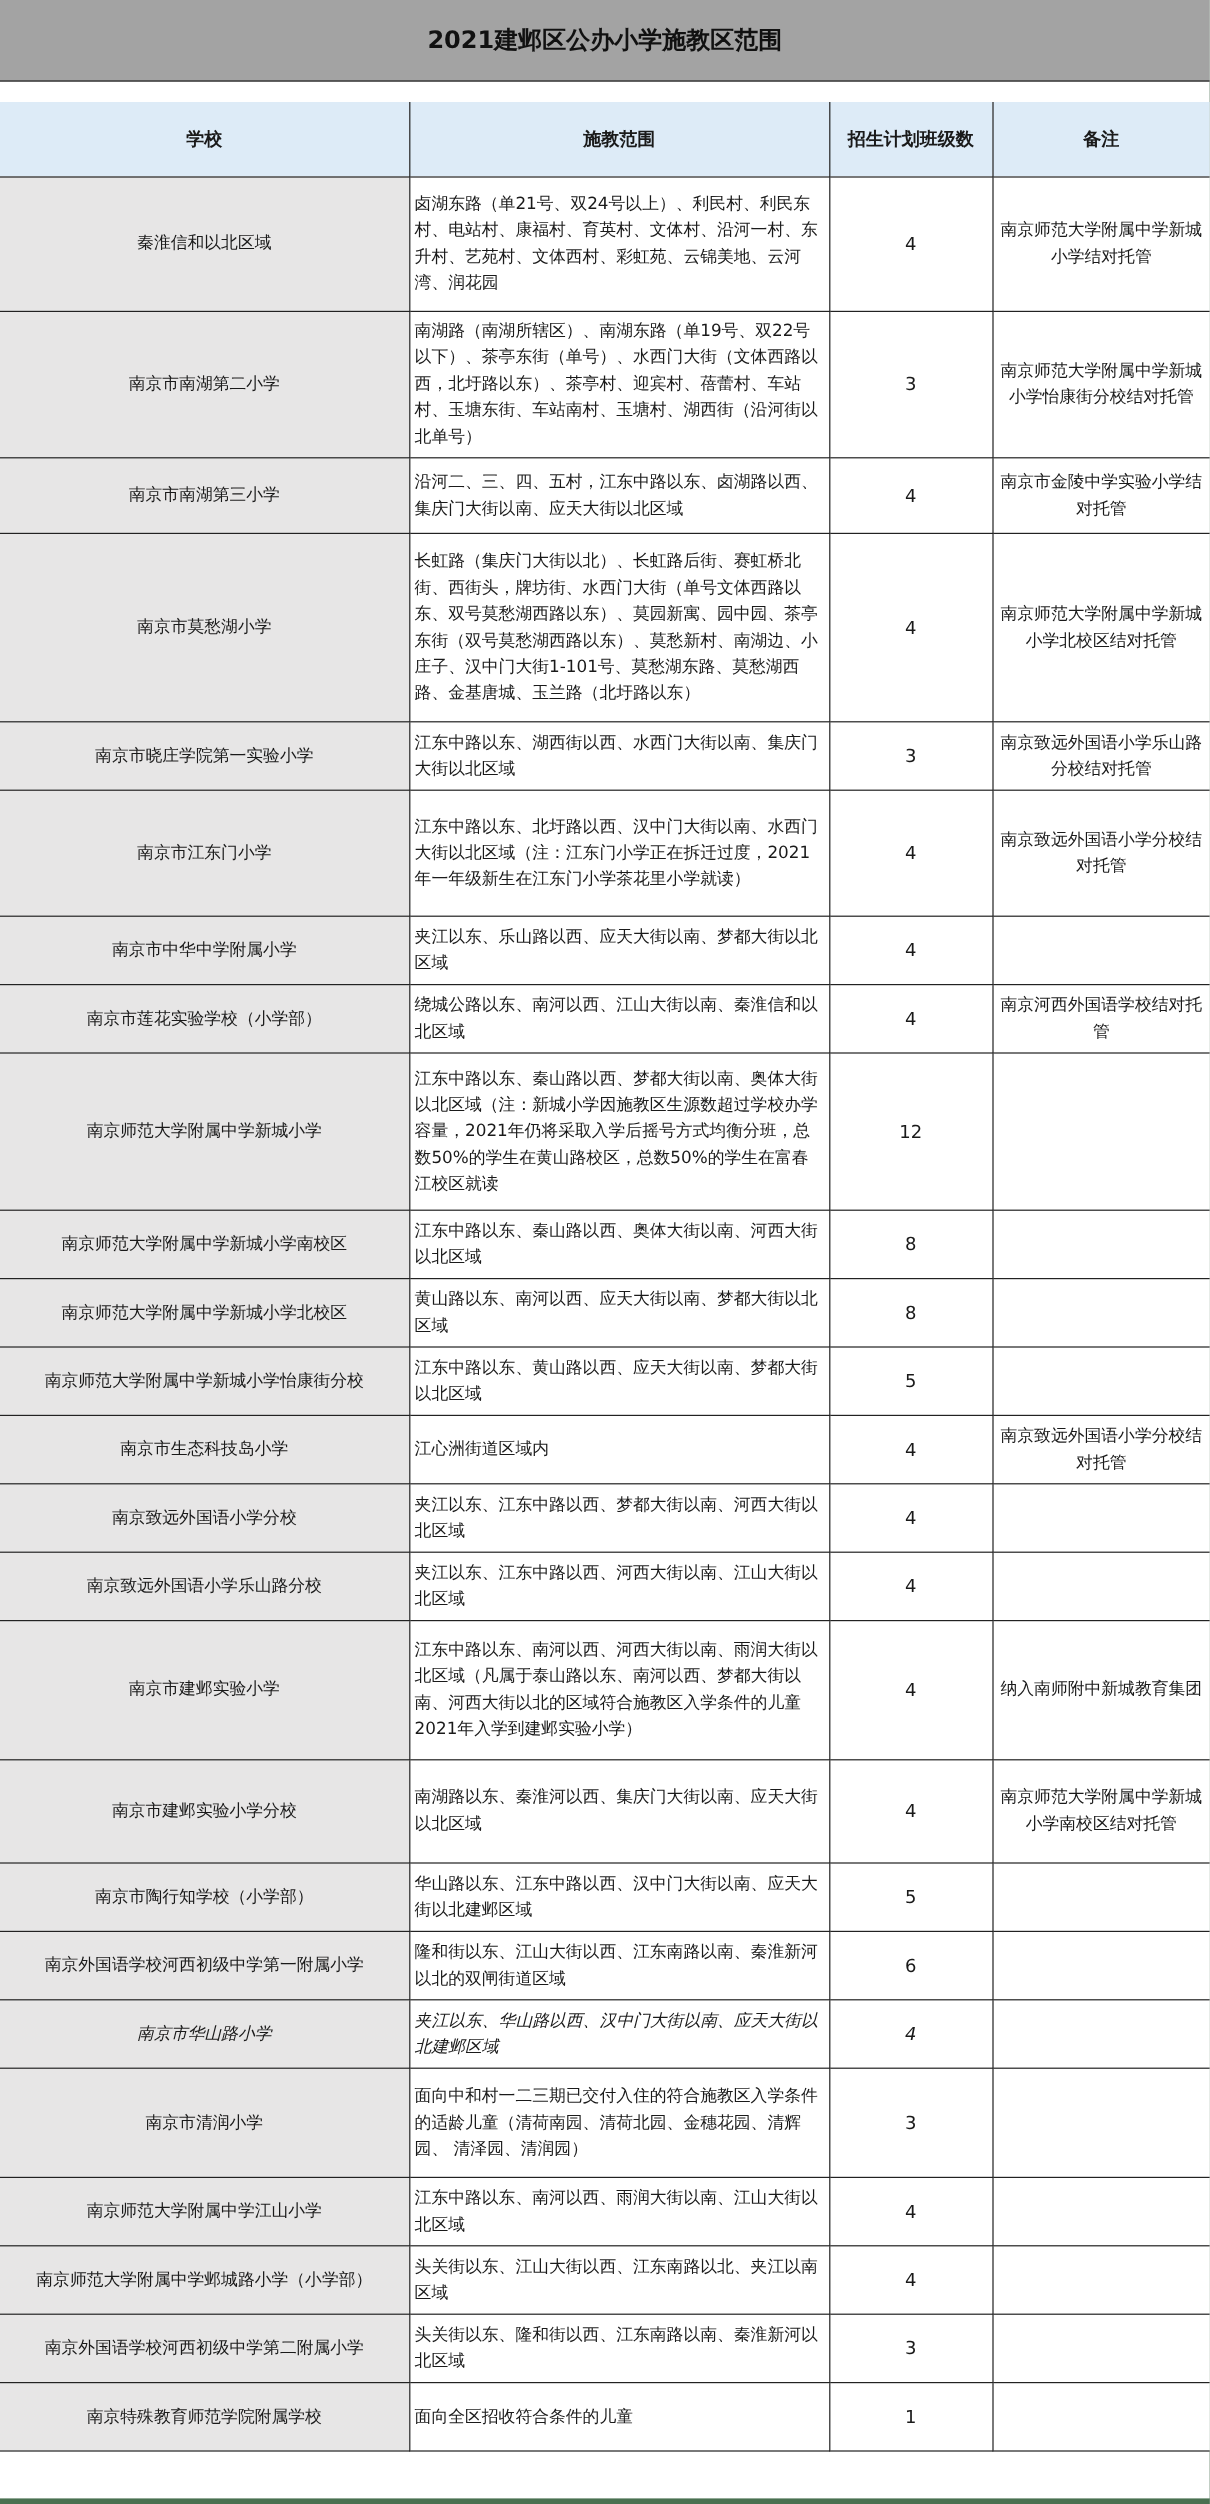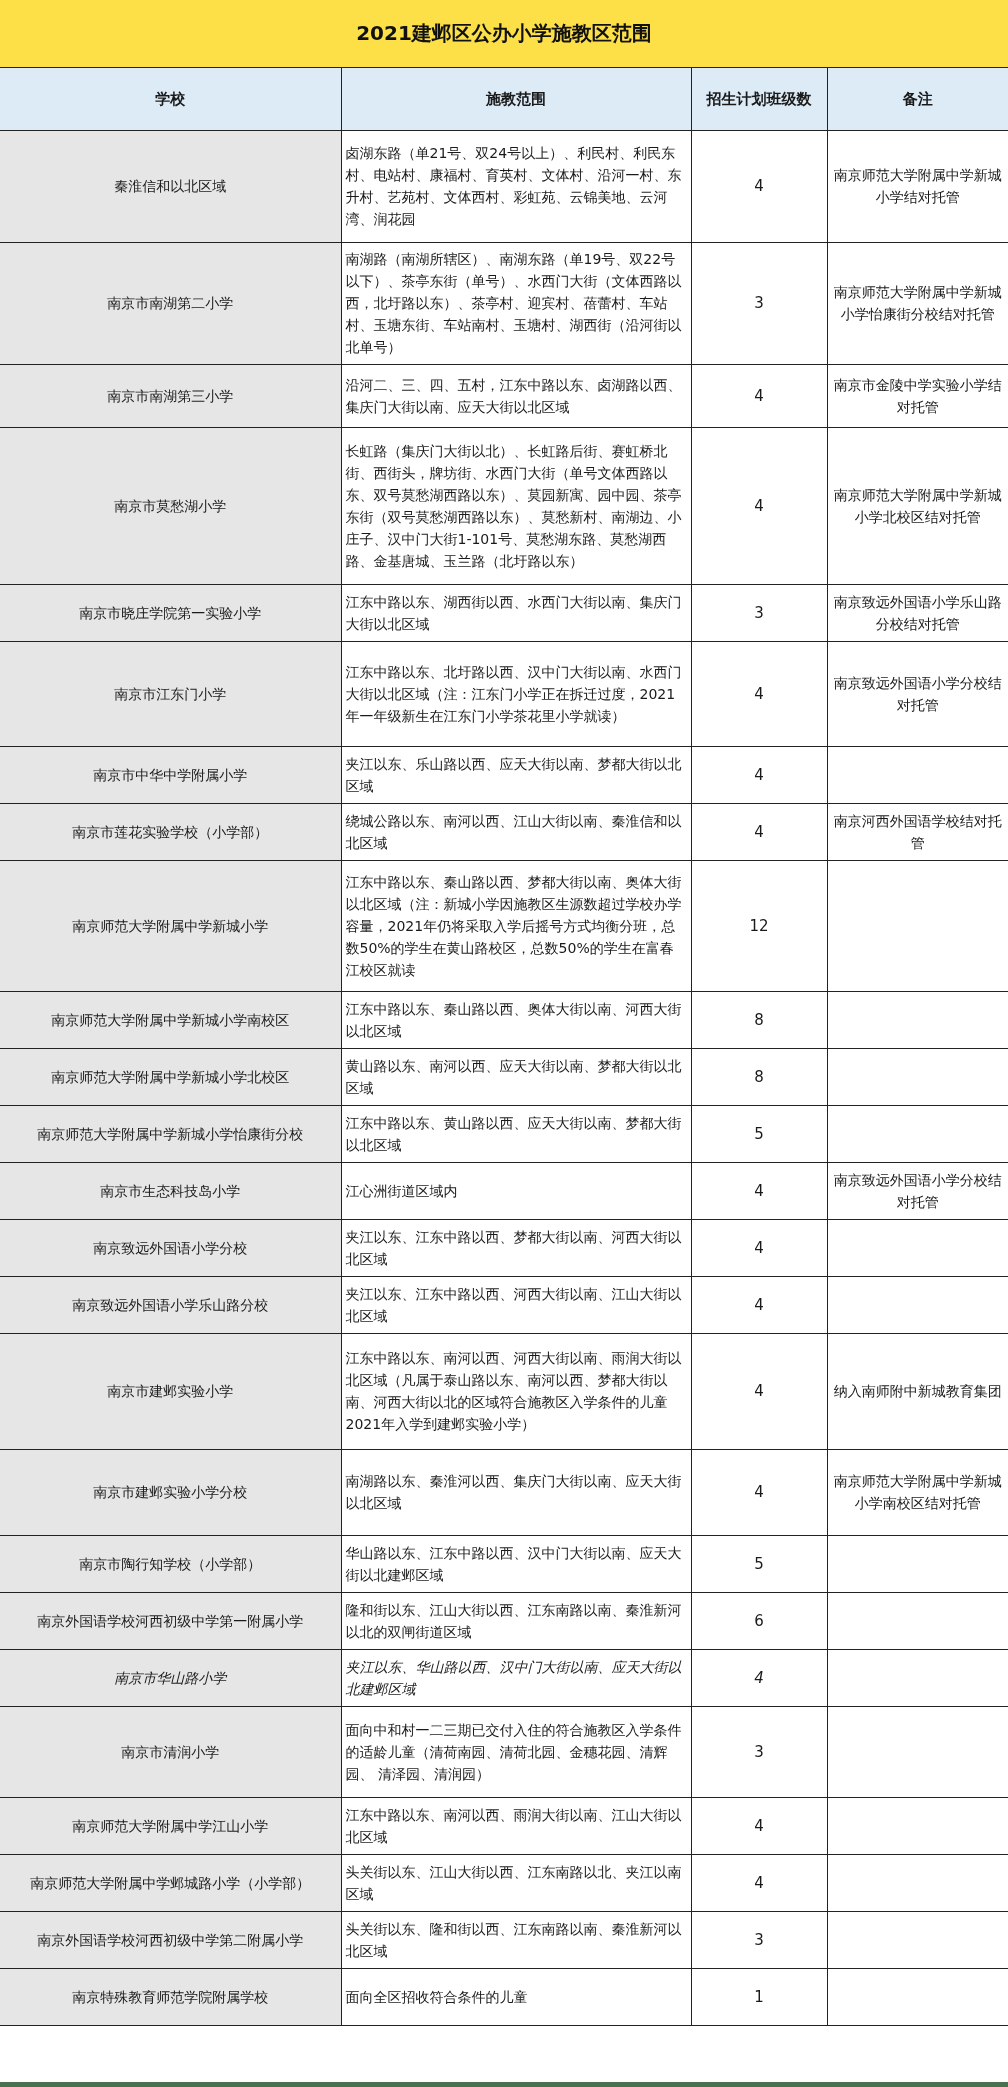--- a/index.html
+++ b/index.html
@@ -1,23 +1,23 @@
 <!DOCTYPE html>
 <html><head>
 <meta charset="utf-8">
 <style>
   * { box-sizing: border-box; margin: 0; padding: 0; }
   html, body { width: 1008px; height: 2087px; background: #4a7050; overflow: hidden; }
   body { font-family: "DejaVu Sans", "Liberation Sans", sans-serif; color: #1a1a1a; }
   .sheet { position: absolute; left: 0; top: 0; width: 1008px; height: 2082px; background: #fff; }
   .title-bar {
-    height: 68px; background: #fde047; display: flex; align-items: center; justify-content: center;
+    height: 68px; background: #a3a3a3; display: flex; align-items: center; justify-content: center;
     font-size: 20px; font-weight: bold; color: #111; border-bottom: 1.5px solid #222;
   }
-  table { border-collapse: collapse; width: 1008px; table-layout: fixed; }
+  table { border-collapse: collapse; width: 1008px; table-layout: fixed; margin-top: 17px; }
   td, th { border: 1.5px solid #222; vertical-align: middle; font-size: 14px; line-height: 22px; }
   th { background: #ddebf7; font-weight: bold; font-size: 15px; height: 62px; text-align: center; border-top: none; }
   td.school { background: #e7e6e6; text-align: center; padding: 0 4px; }
   td.range { background: #fff; text-align: left; padding: 2px 3px 2px 4px; }
   td.classes { background: #fff; text-align: center; font-size: 15px; }
   td.note { background: #fff; text-align: center; padding: 0 6px; }
   tr > *:first-child { border-left: none; }
   tr > *:last-child { border-right: none; }
 </style>
 </head>

